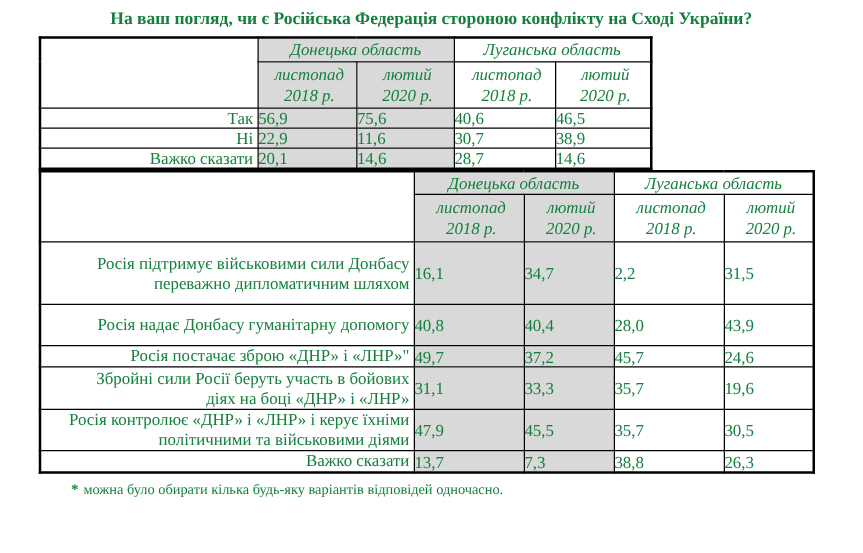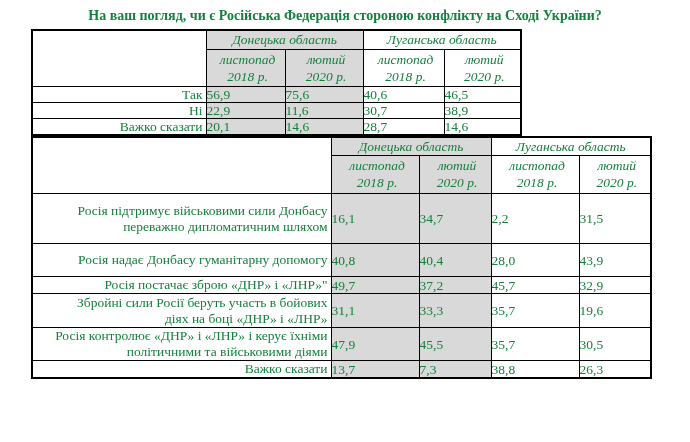--- a/index.html
+++ b/index.html
@@ -160,21 +160,21 @@
         <td class="num gray">40,8</td>
         <td class="num gray">40,4</td>
         <td class="num">28,0</td>
         <td class="num">43,9</td>
       </tr>
       <tr style="height:17px;">
         <td class="lbl">Росія постачає зброю «ДНР» і «ЛНР»"</td>
         <td class="num gray">49,7</td>
         <td class="num gray">37,2</td>
         <td class="num">45,7</td>
-        <td class="num">32,9</td>
+        <td class="num">24,6</td>
       </tr>
       <tr style="height:34px;">
         <td class="lbl">Збройні сили Росії беруть участь в бойових діях на боці «ДНР» і «ЛНР»</td>
         <td class="num gray">31,1</td>
         <td class="num gray">33,3</td>
         <td class="num">35,7</td>
         <td class="num">19,6</td>
       </tr>
       <tr style="height:33px;">
         <td class="lbl">Росія контролює «ДНР» і «ЛНР» і керує їхніми політичними та військовими діями</td>
@@ -186,14 +186,17 @@
       <tr style="height:17px;">
         <td class="lbl">Важко сказати</td>
         <td class="num gray">13,7</td>
         <td class="num gray">7,3</td>
         <td class="num">38,8</td>
         <td class="num">26,3</td>
       </tr>
     </tbody>
   </table>
 
+  <div class="footnote">
+    <span class="fn-star">*</span><span>можна було обирати кілька будь-яку варіантів відповідей одночасно.</span>
+  </div>
 
 </div>
 
 </body></html>

